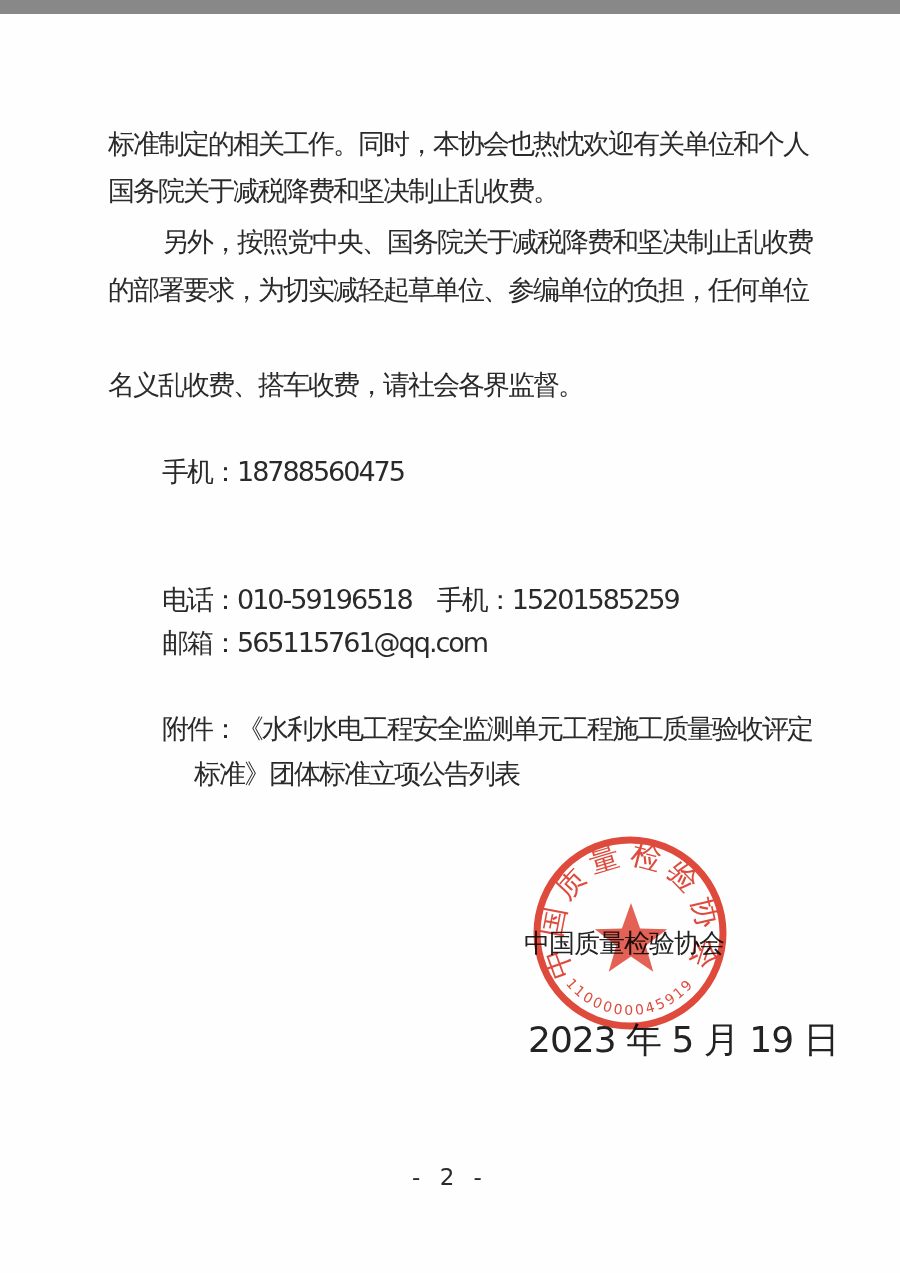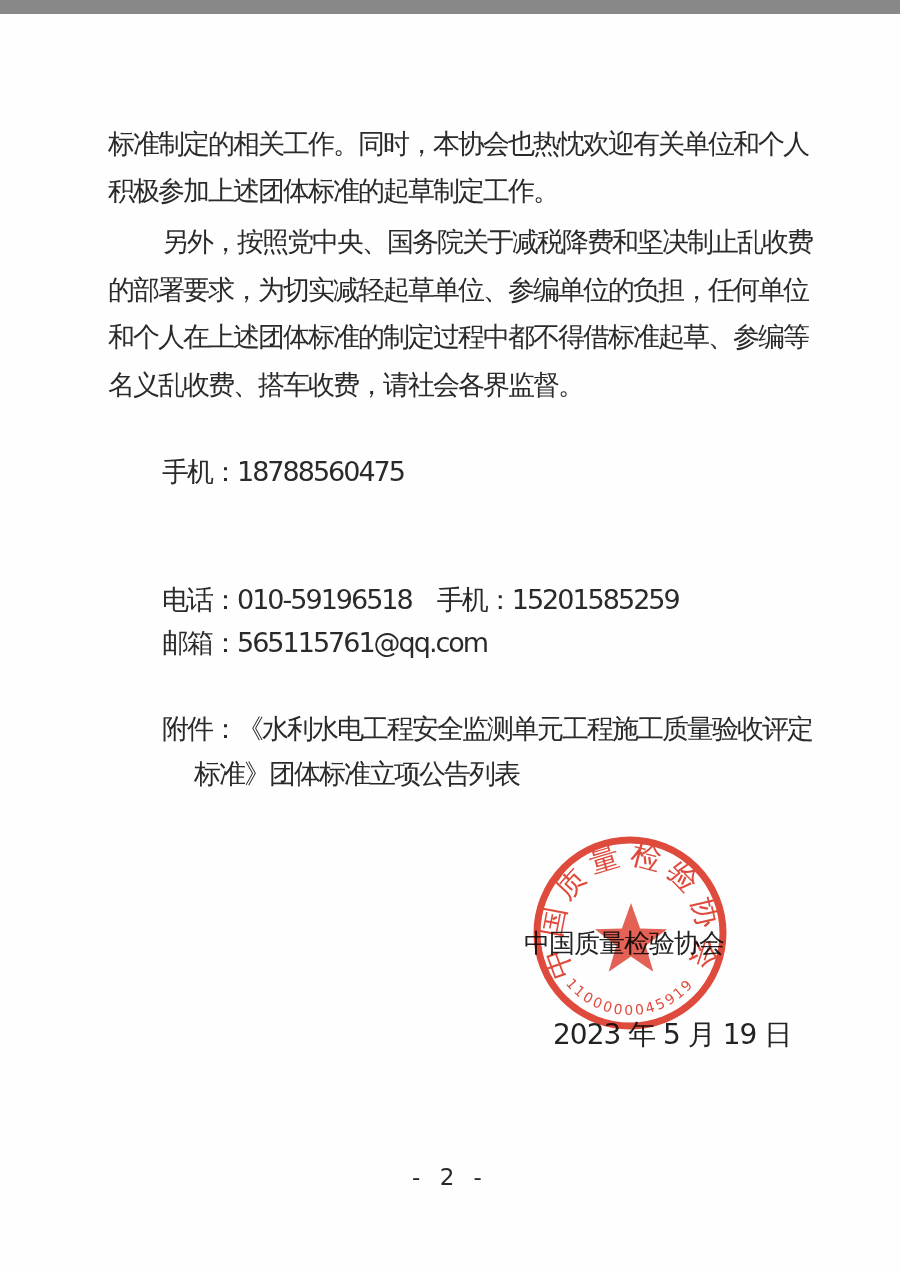--- a/index.html
+++ b/index.html
@@ -46,36 +46,35 @@
     opacity:.92;
     pointer-events:none;
   }
 </style>
 </head>
 <body>
 
 <div class="page">
 
   <div class="line" style="top:113px">标准制定的相关工作。同时，本协会也热忱欢迎有关单位和个人</div>
-  <div class="line" style="top:160px">积极参加上述团体标准的起草制定工作。</div>
+  <div class="line" style="top:160px">国务院关于减税降费和坚决制止乱收费。</div>
 
   <div class="line ind" style="top:211px">另外，按照党中央、国务院关于减税降费和坚决制止乱收费</div>
   <div class="line" style="top:259px">的部署要求，为切实减轻起草单位、参编单位的负担，任何单位</div>
-  <div class="line" style="top:306px">和个人在上述团体标准的制定过程中都不得借标准起草、参编等</div>
   <div class="line" style="top:354px">名义乱收费、搭车收费，请社会各界监督。</div>
 
   <div class="line ind" style="top:441px">手机：18788560475</div>
   <div class="line ind" style="top:569px">电话：010-59196518　手机：15201585259</div>
   <div class="line ind" style="top:612px">邮箱：565115761@qq.com</div>
 
   <div class="line ind" style="top:698px">附件：《水利水电工程安全监测单元工程施工质量验收评定</div>
   <div class="line hang" style="top:743px">标准》团体标准立项公告列表</div>
 
   <div class="sig" style="left:524px;top:912px">中国质量检验协会</div>
-  <div class="sig" style="left:553px;top:1002px;font-size:28px">2023 年 5 月 19 日</div>
+  <div class="sig" style="left:528px;top:1002px;font-size:36px">2023 年 5 月 19 日</div>
 
   <svg class="seal" viewBox="520 805 224 220" aria-hidden="true">
     <defs>
       <path id="ringPath" d="M 576.4 960.9 A 68 68 0 1 1 685.0 959.0" fill="none"></path>
       <path id="numPath" d="M 562.8 966 A 82 82 0 0 0 697.2 966" fill="none"></path>
     </defs>
     <circle cx="630" cy="919" r="93" fill="none" stroke-width="7" stroke="#dd3b2c"></circle>
     <polygon fill-opacity="0.88" points="631,889 640.1,914.5 667.1,915.3 645.7,931.8 653.3,957.7 631,942.5 608.7,957.7 616.3,931.8 594.9,915.3 621.9,914.5" fill="#dd3b2c"></polygon>
     <text font-size="30" letter-spacing="7" font-family="DejaVu Sans, Liberation Sans, sans-serif" fill="#dd3b2c">
       <textPath href="#ringPath" startOffset="50%" text-anchor="middle">中国质量检验协会</textPath>

